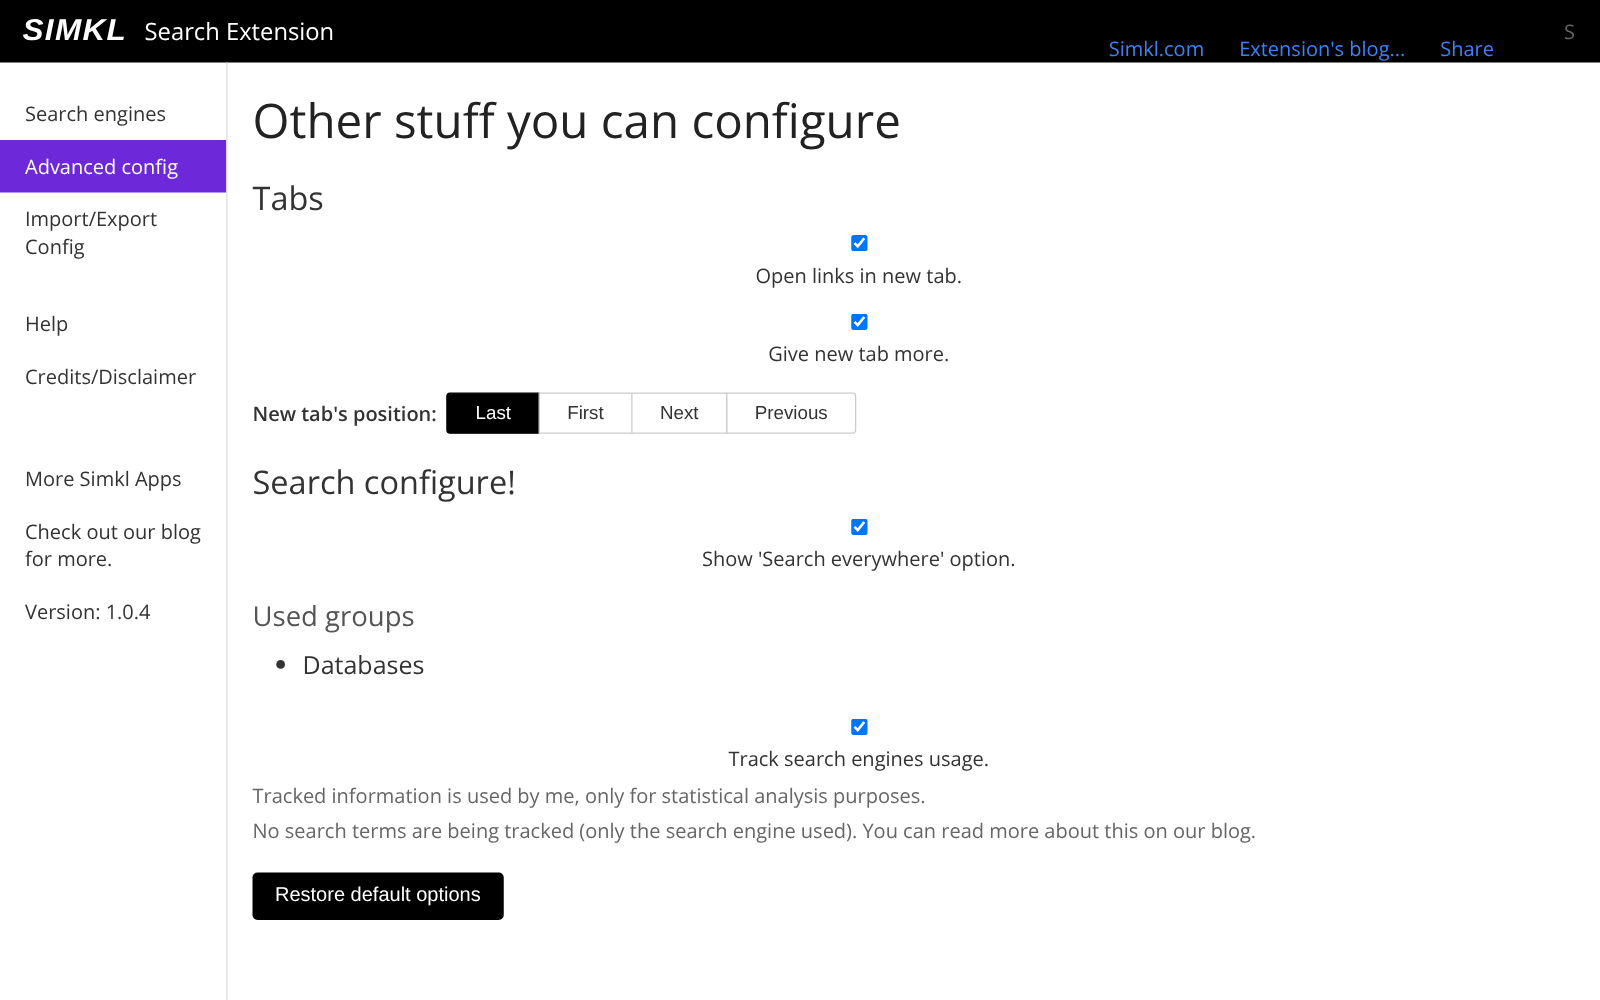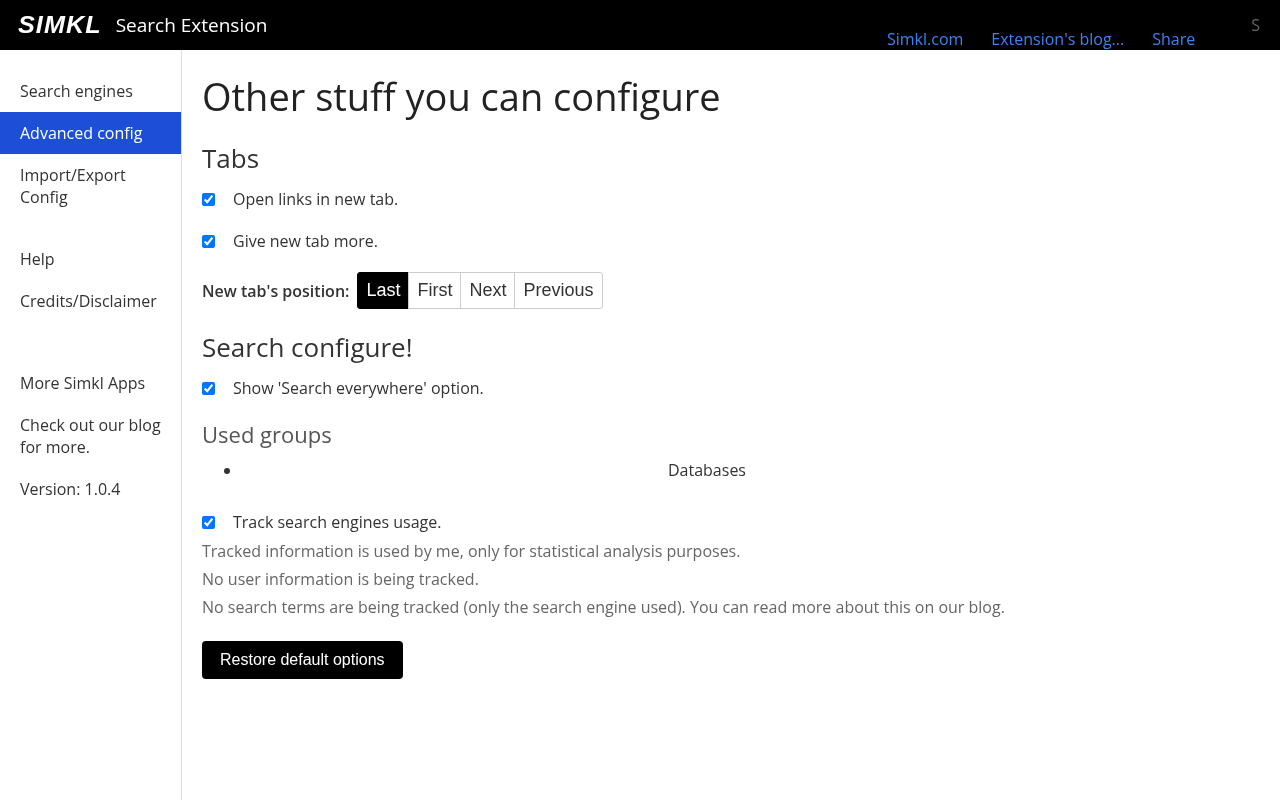--- a/index.html
+++ b/index.html
@@ -14,41 +14,41 @@
 .header-links a { color: #3b82f6; text-decoration: none; cursor: pointer; margin-top: 28px; }
 .header-trailing { color: #666; margin-left: 28px; }
 
 
 .body-wrap { display: flex; height: calc(800px - 50px); }
 .sidebar { width: 182px; border-right: 1px solid #ddd; padding-top: 20px; overflow-y: auto; }
 .main { flex: 1; padding: 20px 0 0 20px; overflow-y: auto; }
 
 
 .side-item { display: block; padding: 10px 20px; font-size: 16px; color: #333; cursor: pointer; }
-.side-item.active { background: #1d4ed8; color: #fff; }
+.side-item.active { background: #6d28d9; color: #fff; }
 .side-gap { height: 20px; }
 .side-info { padding: 10px 20px; font-size: 16px; color: #333; }
 
 
 h1 { font-size: 38px; font-weight: 400; margin-bottom: 18px; color: #222; }
 h2 { font-size: 26px; font-weight: 400; margin-bottom: 12px; color: #333; margin-top: 10px; }
 h3 { font-size: 22px; font-weight: 400; color: #555; margin-top: 8px; margin-bottom: 10px; }
 
-.check-row { display: flex; align-items: center; gap: 18px; font-size: 16px; margin-bottom: 20px; }
+.check-row { display: flex; align-items: center; gap: 8px; font-size: 16px; margin-bottom: 20px; flex-direction: column; }
 .check-row input[type=checkbox] { width: 13px; height: 13px; }
 
 .tab-pos-row { display: flex; align-items: center; gap: 8px; margin-bottom: 20px; }
 .tab-pos-label { font-size: 16px; font-weight: 600; }
 .btn-group { display: flex; }
-.btn-group button { border: 1px solid #ccc; background: #fff; color: #333; padding: 7px 8px; font-size: 18px; cursor: pointer; margin-left: -1px; }
+.btn-group button { border: 1px solid #ccc; background: #fff; color: #333; padding: 7px 22px; font-size: 15px; cursor: pointer; margin-left: -1px; }
 .btn-group button:first-child { margin-left: 0; border-radius: 3px 0 0 3px; }
 .btn-group button:last-child { border-radius: 0 3px 3px 0; }
 .btn-group button.active { background: #000; color: #fff; border-color: #000; }
 
-.group-list { list-style: disc; padding-left: 40px; margin-bottom: 20px; font-size: 16px; text-align: center; }
+.group-list { list-style: disc; padding-left: 40px; margin-bottom: 20px; font-size: 20px; }
 .group-list li { margin: 4px 0; }
 
 .info-text { font-size: 16px; color: #666; line-height: 1.5; margin-bottom: 4px; max-width: 900px; }
 .info-text .inline-link { color: #666; cursor: pointer; }
 
 .restore-btn { background: #000; color: #fff; border: none; padding: 10px 18px; font-size: 16px; border-radius: 4px; cursor: pointer; margin-top: 18px; }
 
 .section { padding-right: 30px; max-width: 1000px; }
 </style>
 </head>
@@ -121,21 +121,20 @@
       </ul>
 
       <div style="height:10px;"></div>
 
       <label class="check-row" style="margin-bottom:6px;">
         <input type="checkbox" checked="" style="">
         <span>Track search engines usage.</span>
       </label>
 
       <div class="info-text">Tracked information is used by me, only for statistical analysis purposes.</div>
-      <div class="info-text">No user information is being tracked.</div>
       <div class="info-text">
         <span>No search terms are being tracked (only the search engine used). You can read more about this on </span><span class="inline-link">our blog</span><span>.</span>
       </div>
 
       <button class="restore-btn">Restore default options</button>
     </div>
   </div>
 </div>
 
 </body></html>

